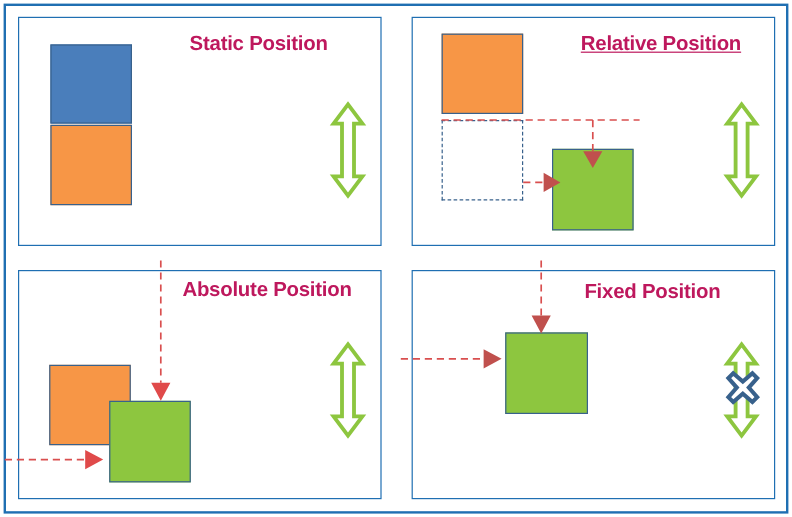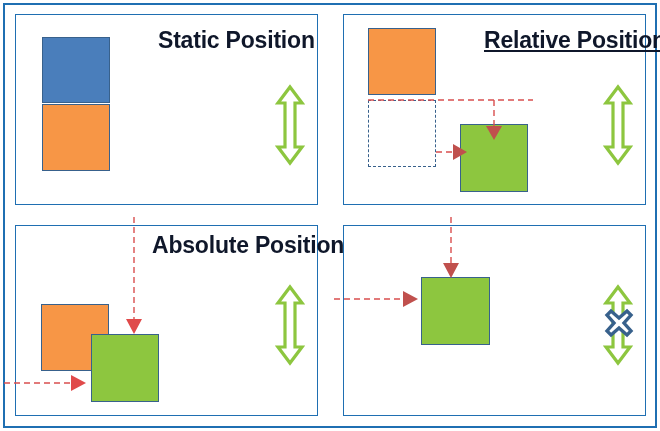--- a/index.html
+++ b/index.html
@@ -10,23 +10,23 @@
   }
   .outer-frame{
     position:absolute;left:3px;top:3px;width:654px;height:425px;
     border:2px solid #1f6fb2;box-sizing:border-box;
   }
   .panel{
     position:absolute;border:1px solid #1f6fb2;background:#ffffff;
     box-sizing:border-box;
   }
   .panel-title{
-    position:absolute;font-weight:bold;color:#0f172a;
+    position:absolute;font-weight:bold;color:#be185d;
     font-family:"Liberation Sans",sans-serif;
-    font-size:23px;letter-spacing:-0.2px;white-space:nowrap;
+    font-size:17px;letter-spacing:-0.2px;white-space:nowrap;
   }
   .box{position:absolute;box-sizing:border-box;border:1px solid #38618c;}
   .box-blue{background:#4a7ebb;}
   .box-orange{background:#f79646;}
   .box-green{background:#8dc63f;}
   .ghost-box{
     position:absolute;box-sizing:border-box;background:transparent;
     border:1px dashed #38618c;
   }
   .gsvg{position:absolute;overflow:visible;}
@@ -90,20 +90,21 @@
     <path d="M 4 168 L 72 168" stroke="#d94f4f" stroke-width="1.4" fill="none" stroke-dasharray="6,4"></path>
     <polygon points="71,160 86,168 71,176" fill="#e04a4a"></polygon>
   </svg>
 
   <svg class="gsvg" style="left:275px;top:285px;" width="30" height="80" viewBox="0 0 30 80">
     <polygon points="15,2 27,18 20,18 20,62 27,62 15,78 3,62 10,62 10,18 3,18" fill="#ffffff" stroke="#8dc63f" stroke-width="3.2" stroke-linejoin="miter"></polygon>
   </svg>
 
   <div class="panel" style="left:343px;top:225px;width:303px;height:191px;">
   </div>
+  <div class="panel-title" style="left:487px;top:233px;">Fixed Position</div>
 
   <div class="box box-green" style="left:421px;top:277px;width:69px;height:68px;"></div>
 
   <svg class="rsvg" style="left:330px;top:215px;" width="330" height="200" viewBox="0 0 330 200">
     <path d="M 121 2 L 121 50" stroke="#d94f4f" stroke-width="1.4" fill="none" stroke-dasharray="6,4"></path>
     <polygon points="113,48 129,48 121,63" fill="#c0504d"></polygon>
     <path d="M 4 84 L 74 84" stroke="#d94f4f" stroke-width="1.4" fill="none" stroke-dasharray="6,4"></path>
     <polygon points="73,76 88,84 73,92" fill="#c0504d"></polygon>
   </svg>
 

